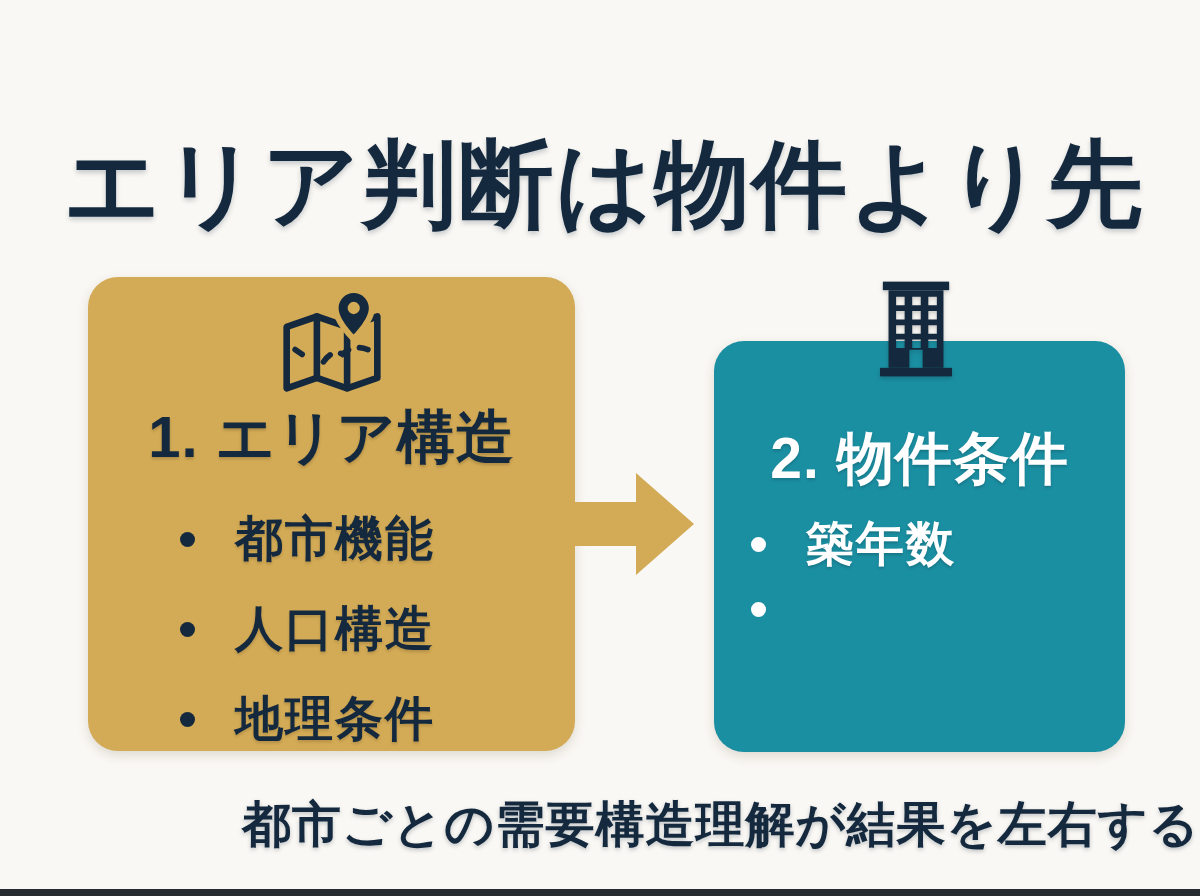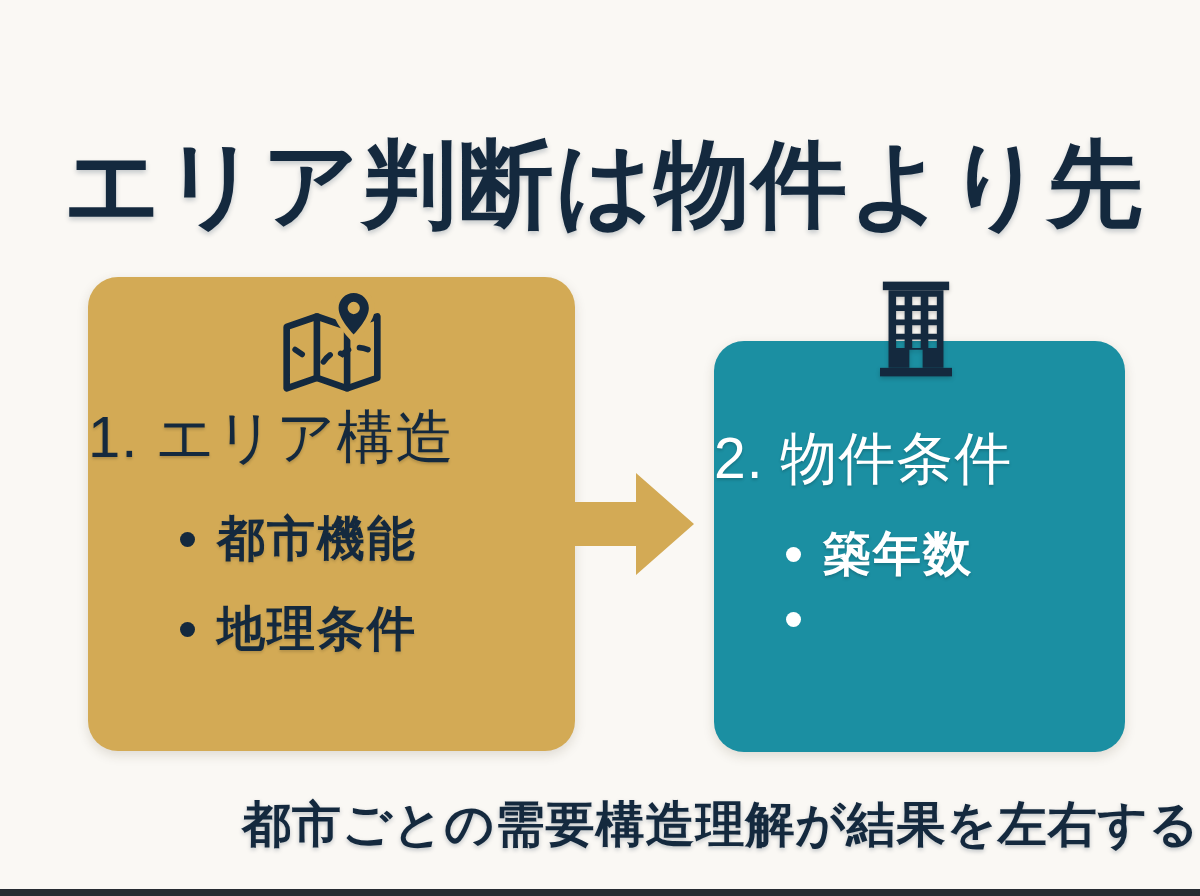--- a/index.html
+++ b/index.html
@@ -41,44 +41,45 @@
   .card-property{
     left:714px;top:341px;width:411px;height:411px;
     background:var(--teal);
   }
   .map-icon-wrap{
     width:100%;
     display:flex;justify-content:center;
     margin-top:14px;
   }
   .card-heading{
-    font-weight:400;
+    text-align:center;
+    font-weight:700;
     color:var(--navy);
     white-space:nowrap;
     text-shadow:0 2px 3px rgba(0,0,0,0.18);
   }
   .card-area .card-heading{
     font-size:58px;
     margin-top:6px;
     letter-spacing:1px;
   }
   .card-property .card-heading{
     font-size:57px;
     color:var(--white);
     padding-top:80px;
     letter-spacing:1px;
   }
   ul.bullet-list{
     list-style:none;
     display:flex;flex-direction:column;gap:26px;
   }
   .card-area ul.bullet-list{margin-top:30px;padding-left:92px;}
-  .card-property ul.bullet-list{margin-top:24px;padding-left:72px;justify-content:flex-end;}
+  .card-property ul.bullet-list{margin-top:14px;padding-left:37px;justify-content:flex-end;}
   li.bullet-item{
-    display:flex;align-items:center;gap:22px;
+    display:flex;align-items:center;gap:40px;
     font-size:48px;font-weight:900;
     letter-spacing:2px;
     white-space:nowrap;
   }
   .card-area li.bullet-item{color:var(--navy);text-shadow:0 2px 3px rgba(0,0,0,0.15);}
   .card-property li.bullet-item{color:var(--white);text-shadow:0 2px 3px rgba(0,0,0,0.18);}
   .bullet-dot{
     flex:0 0 auto;
     width:15px;height:15px;border-radius:50%;
   }
@@ -131,20 +132,24 @@
     </svg>
   </div>
   <div class="card-heading">1. エリア構造</div>
   <ul class="bullet-list">
     <li class="bullet-item">
       <span class="bullet-dot"></span>
       <span>都市機能</span>
     </li>
     <li class="bullet-item">
       <span class="bullet-dot"></span>
+      <span>人口構造</span>
+    </li>
+    <li class="bullet-item">
+      <span class="bullet-dot"></span>
       <span>地理条件</span>
     </li>
   </ul>
 </div>
 
 <div class="arrow-right-icon">
   <svg width="130" height="112" viewBox="0 0 130 112" aria-hidden="true">
     <polygon points="0,34 68,34 68,5 126,56 68,107 68,78 0,78" fill="#d3aa55"></polygon>
   </svg>
 </div>

